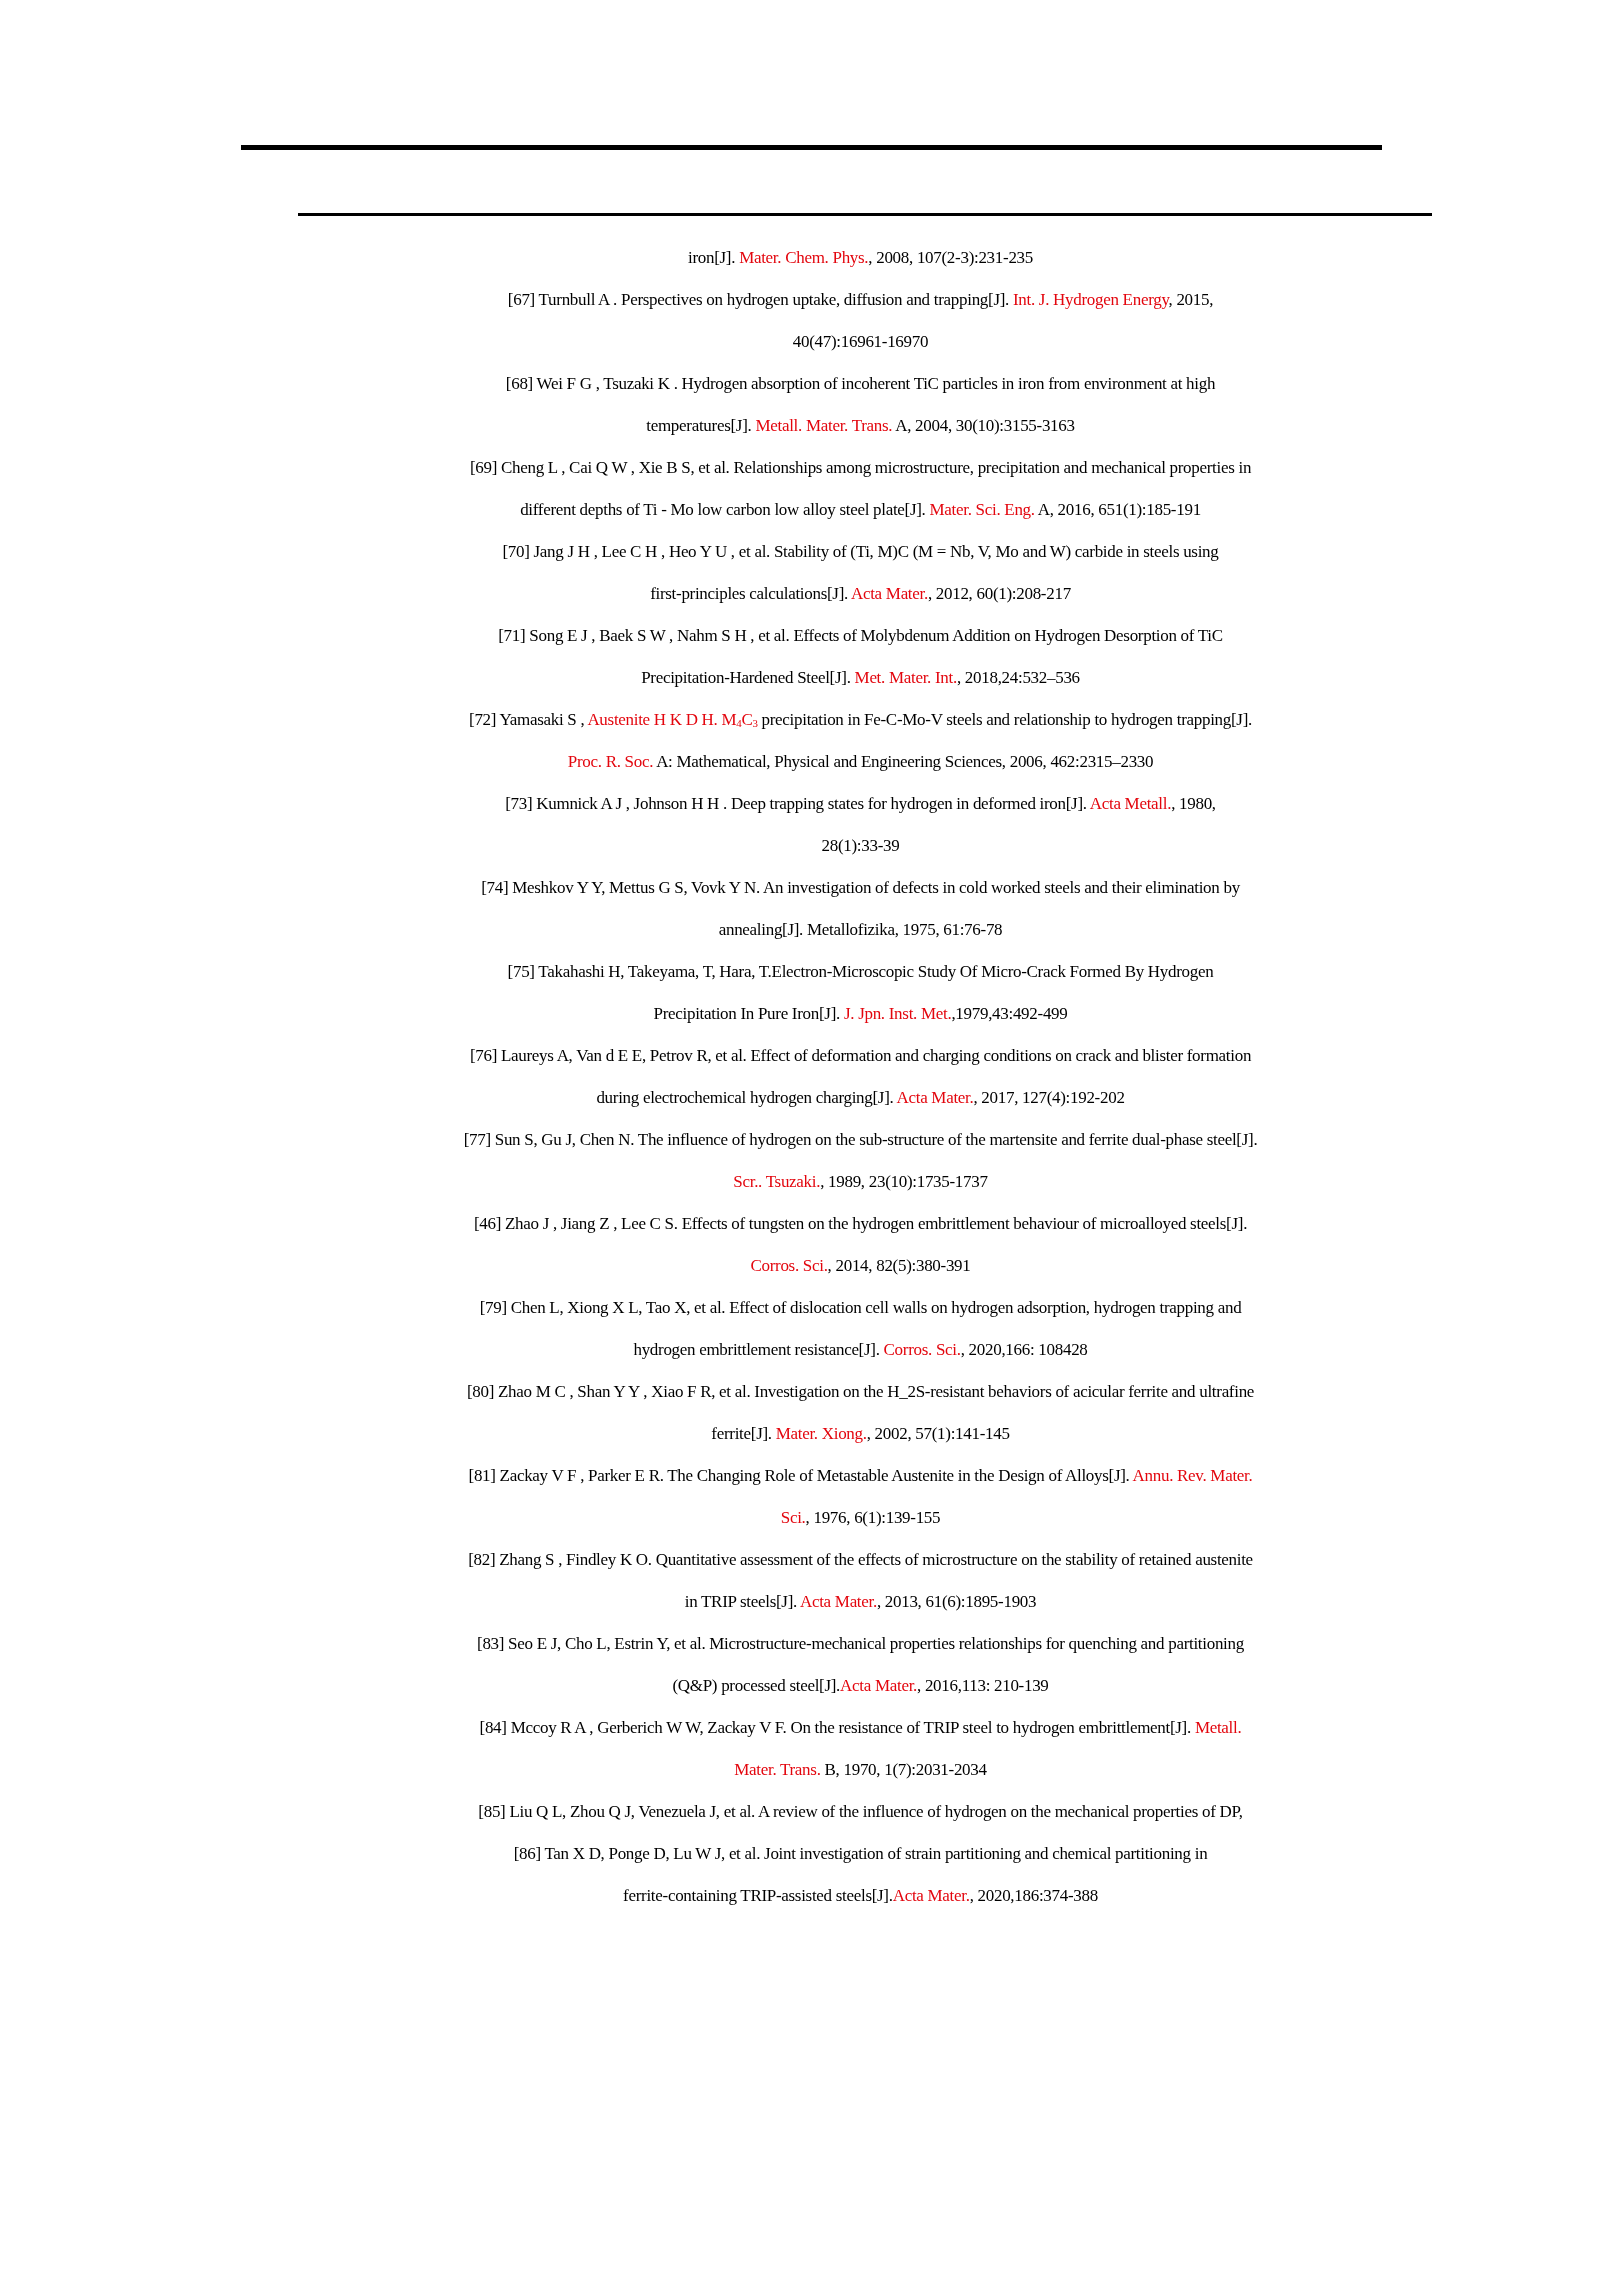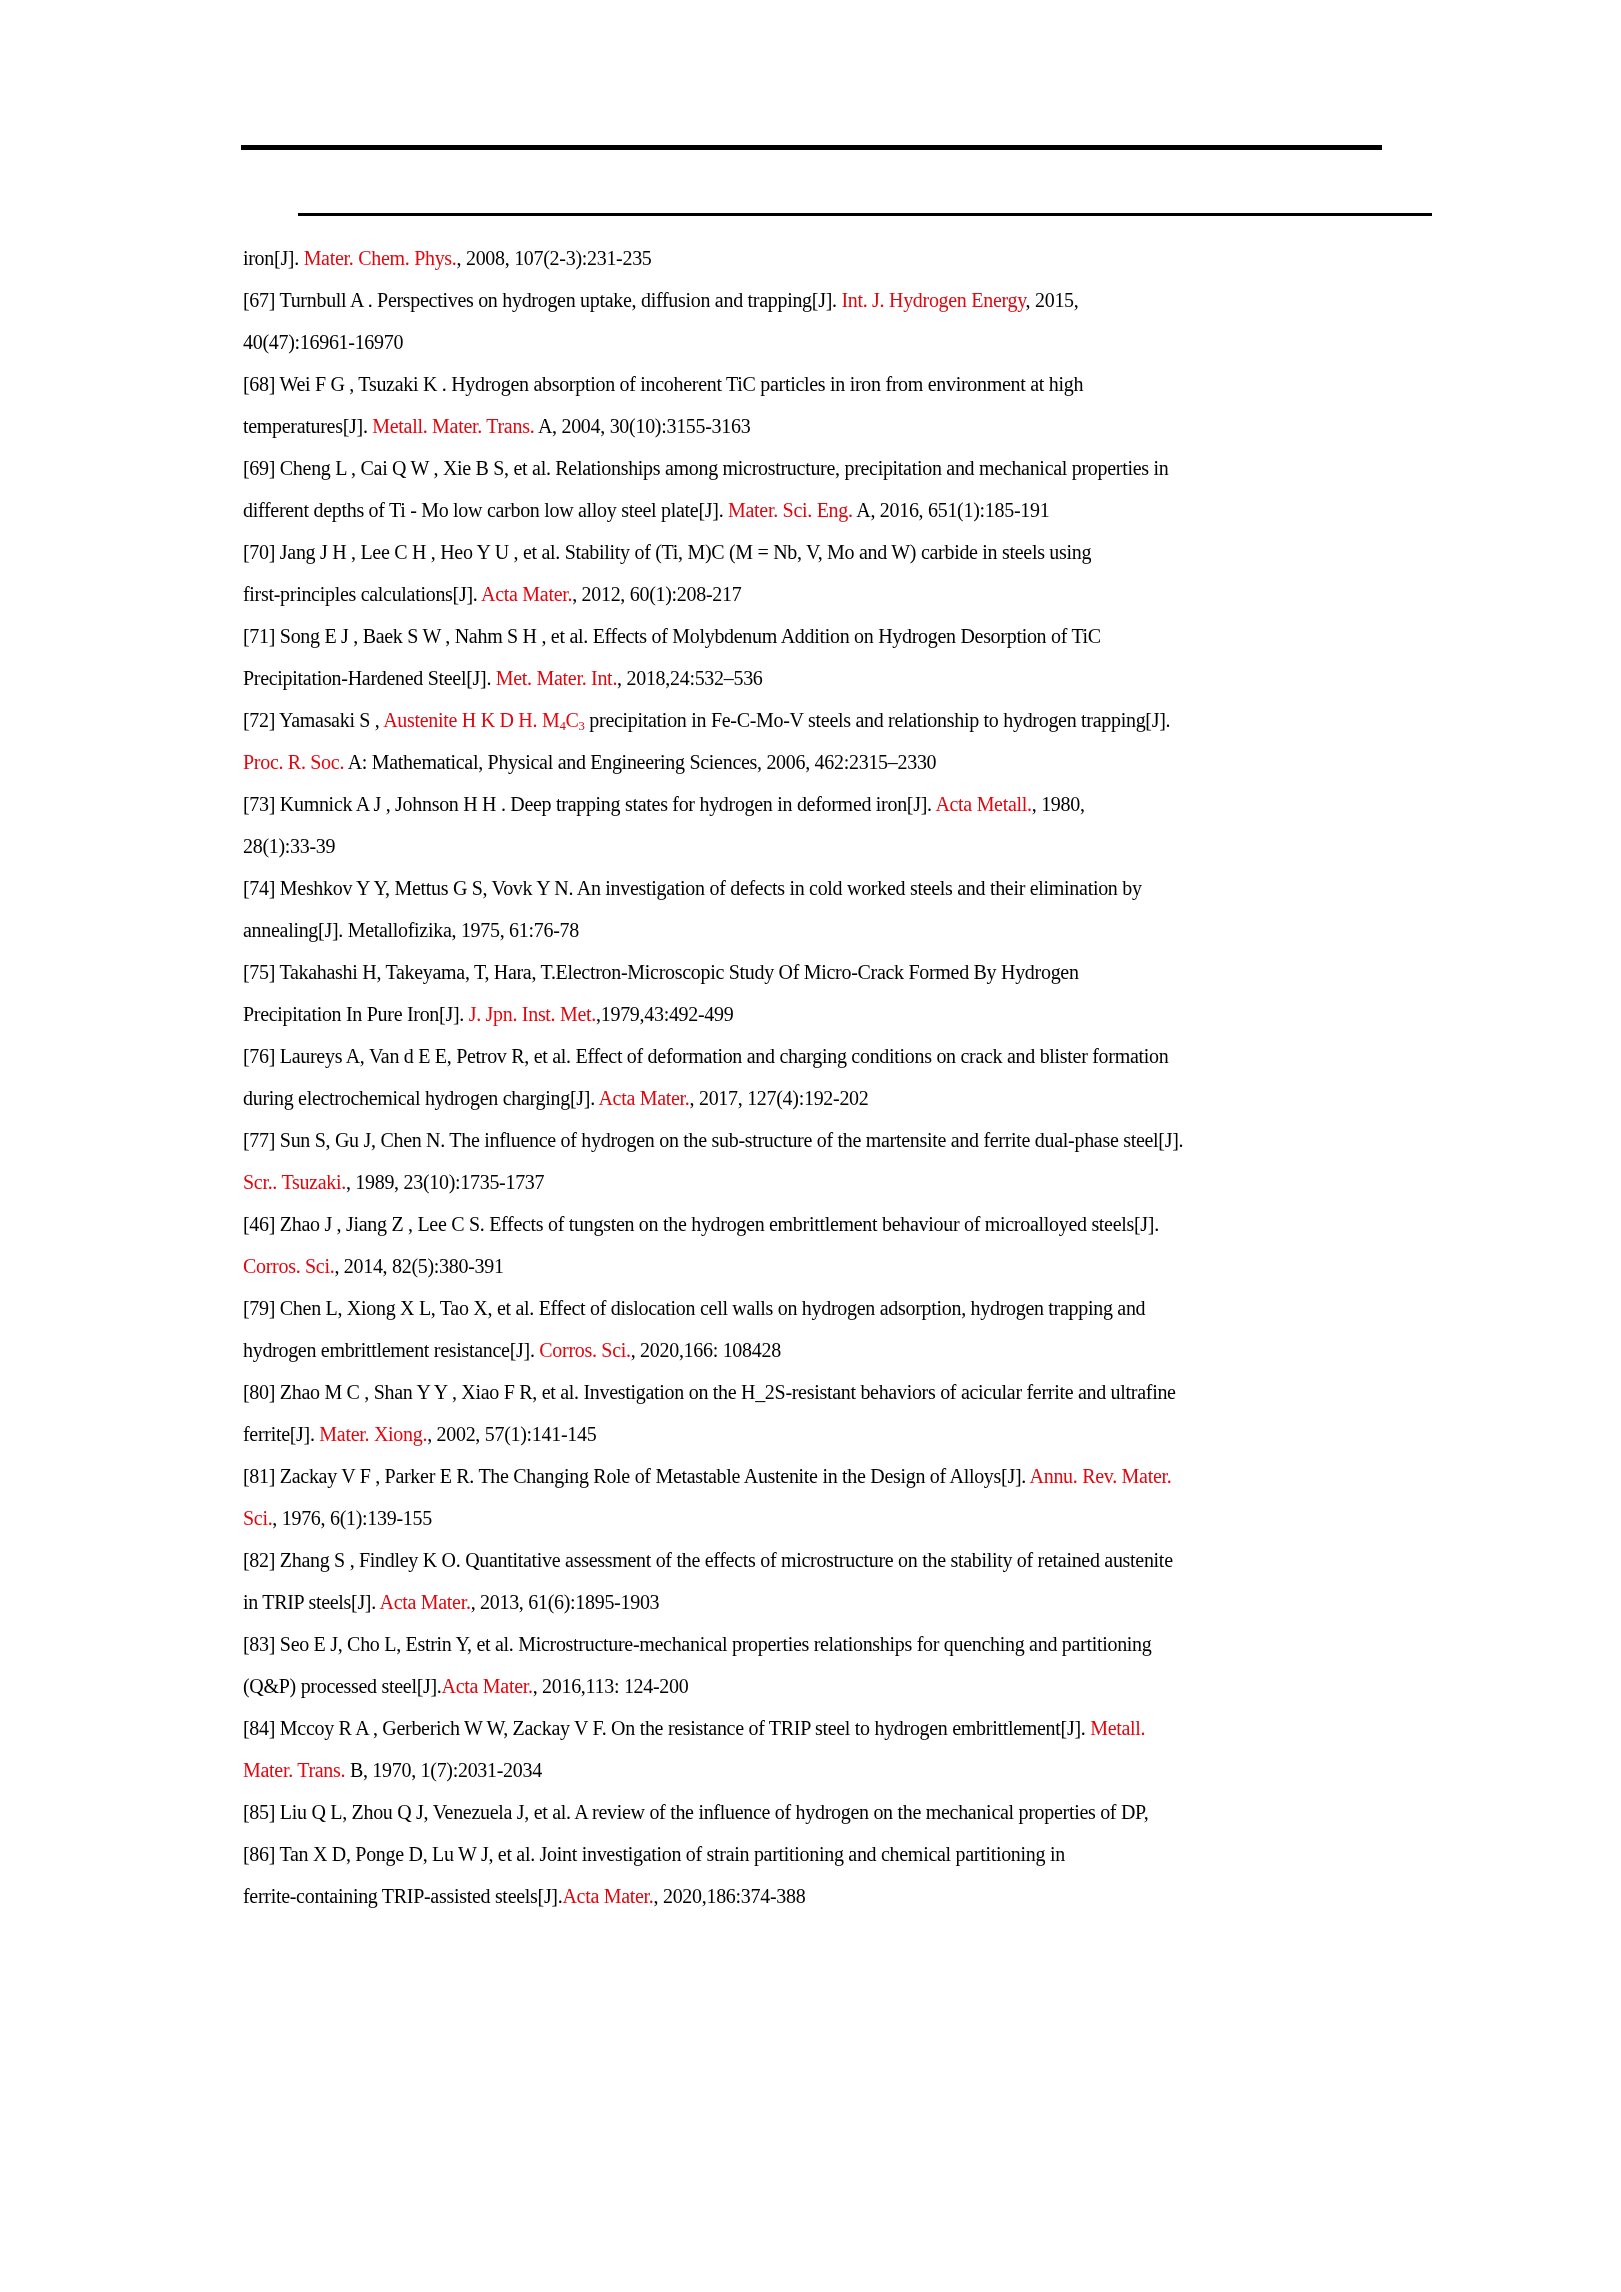--- a/index.html
+++ b/index.html
@@ -32,25 +32,26 @@
     height: 2.9px;
   }
   #references-list {
     position: absolute;
     left: 243px;
     top: 237px;
     width: 1235px;
   }
   .ref-line {
     white-space: nowrap;
-    font-size: 20px;
+    font-size: 17px;
     line-height: 42px;
     height: 42px;
     letter-spacing: -0.3px;
     color: #000000;
+    text-align: center;
   }
   .seg-black { color: #000000; }
   .seg-red   { color: #e3060e; }
   .seg-sub {
     font-size: 0.64em;
     vertical-align: -0.22em;
   }
 </style>
 </head>
 <body>
@@ -86,21 +87,21 @@
       <div class="ref-line"><span class="seg-red">Corros. Sci.</span><span class="seg-black">, 2014, 82(5):380-391</span></div>
       <div class="ref-line"><span class="seg-black">[79] Chen L, Xiong X L, Tao X, et al. Effect of dislocation cell walls on hydrogen adsorption, hydrogen trapping and</span></div>
       <div class="ref-line"><span class="seg-black">hydrogen embrittlement resistance[J]. </span><span class="seg-red">Corros. Sci.</span><span class="seg-black">, 2020,166: 108428</span></div>
       <div class="ref-line"><span class="seg-black">[80] Zhao M C , Shan Y Y , Xiao F R, et al. Investigation on the H_2S-resistant behaviors of acicular ferrite and ultrafine</span></div>
       <div class="ref-line"><span class="seg-black">ferrite[J]. </span><span class="seg-red">Mater. Xiong.</span><span class="seg-black">, 2002, 57(1):141-145</span></div>
       <div class="ref-line"><span class="seg-black">[81] Zackay V F , Parker E R. The Changing Role of Metastable Austenite in the Design of Alloys[J]. </span><span class="seg-red">Annu. Rev. Mater.</span></div>
       <div class="ref-line"><span class="seg-red">Sci.</span><span class="seg-black">, 1976, 6(1):139-155</span></div>
       <div class="ref-line"><span class="seg-black">[82] Zhang S , Findley K O. Quantitative assessment of the effects of microstructure on the stability of retained austenite</span></div>
       <div class="ref-line"><span class="seg-black">in TRIP steels[J]. </span><span class="seg-red">Acta Mater.</span><span class="seg-black">, 2013, 61(6):1895-1903</span></div>
       <div class="ref-line"><span class="seg-black">[83] Seo E J, Cho L, Estrin Y, et al. Microstructure-mechanical properties relationships for quenching and partitioning</span></div>
-      <div class="ref-line"><span class="seg-black">(Q&amp;P) processed steel[J].</span><span class="seg-red">Acta Mater.</span><span class="seg-black">, 2016,113: 124-200</span></div>
+      <div class="ref-line"><span class="seg-black">(Q&amp;P) processed steel[J].</span><span class="seg-red">Acta Mater.</span><span class="seg-black">, 2016,113: 210-139</span></div>
       <div class="ref-line"><span class="seg-black">[84] Mccoy R A , Gerberich W W, Zackay V F. On the resistance of TRIP steel to hydrogen embrittlement[J]. </span><span class="seg-red">Metall.</span></div>
       <div class="ref-line"><span class="seg-red">Mater. Trans.</span><span class="seg-black"> B, 1970, 1(7):2031-2034</span></div>
       <div class="ref-line"><span class="seg-black">[85] Liu Q L, Zhou Q J, Venezuela J, et al. A review of the influence of hydrogen on the mechanical properties of DP,</span></div>
       <div class="ref-line"><span class="seg-black">[86] Tan X D, Ponge D, Lu W J, et al. Joint investigation of strain partitioning and chemical partitioning in</span></div>
       <div class="ref-line"><span class="seg-black">ferrite-containing TRIP-assisted steels[J].</span><span class="seg-red">Acta Mater.</span><span class="seg-black">, 2020,186:374-388</span></div>
     </div>
 </div>
 
 
 </body></html>

